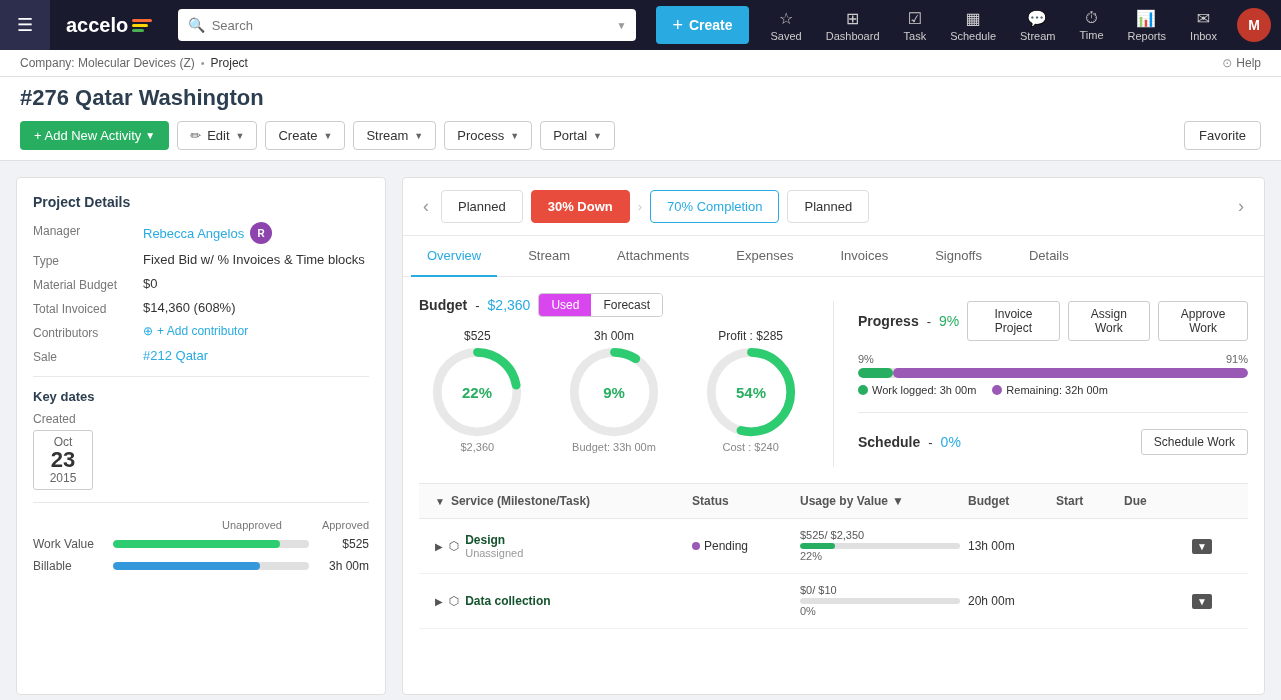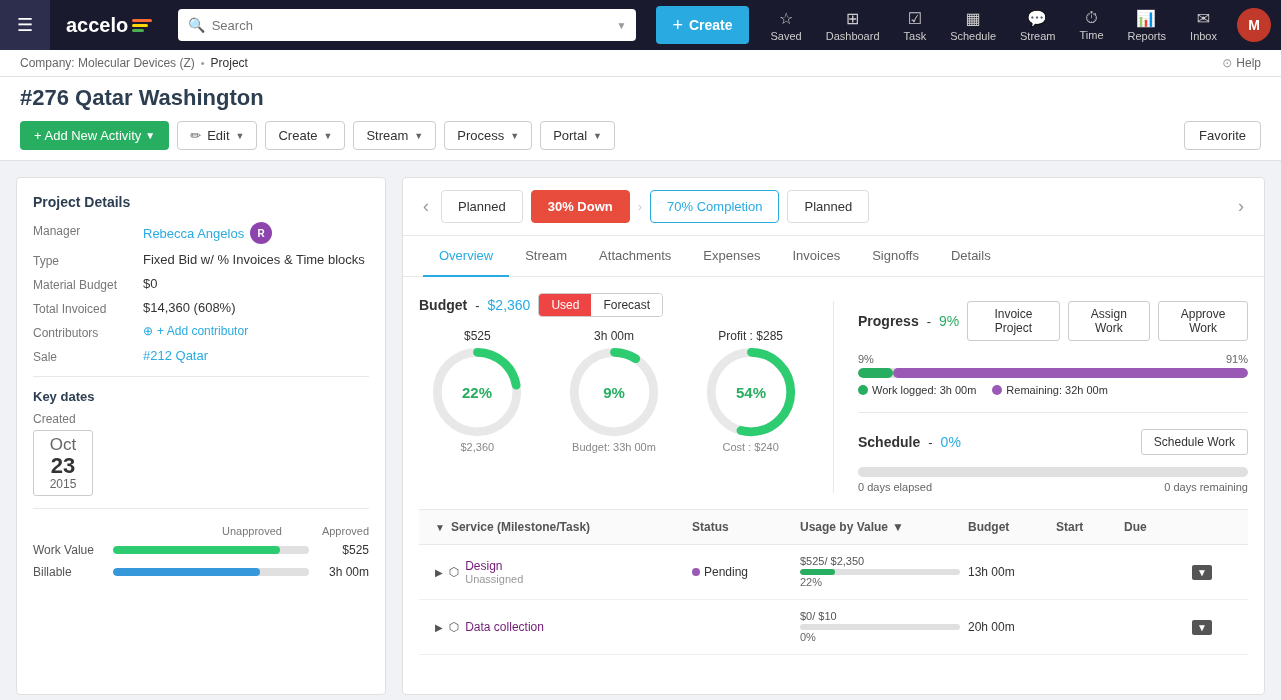--- a/index.html
+++ b/index.html
@@ -65,21 +65,21 @@
     .field-value { flex: 1; font-size: 13px; color: #333; }
     .field-link { color: #29abe2; text-decoration: none; cursor: pointer; }
     .manager-container { display: flex; align-items: center; gap: 6px; }
     .manager-avatar { width: 22px; height: 22px; background: #8e44ad; border-radius: 50%; display: flex; align-items: center; justify-content: center; color: white; font-size: 10px; font-weight: 600; }
 
     .divider { border: none; border-top: 1px solid #e8e8e8; margin: 12px 0; }
 
     .key-dates-title { font-size: 13px; font-weight: 700; color: #2c3e50; margin-bottom: 8px; }
     .key-dates-label { font-size: 12px; color: #777; margin-bottom: 4px; }
     .date-box { border: 1px solid #ccc; border-radius: 3px; padding: 4px 8px; display: inline-block; min-width: 60px; }
-    .date-month { font-size: 17px; color: #666; text-align: center; }
+    .date-month { font-size: 12px; color: #666; text-align: center; }
     .date-day { font-size: 22px; font-weight: 700; color: #333; text-align: center; line-height: 1; }
     .date-year { font-size: 12px; color: #666; text-align: center; }
 
     .work-value-section { margin-top: 16px; }
     .work-value-header { display: flex; justify-content: flex-end; gap: 40px; margin-bottom: 6px; font-size: 11px; color: #777; }
     .work-value-row { display: flex; align-items: center; margin-bottom: 8px; }
     .work-value-label { width: 80px; font-size: 12px; color: #555; }
     .work-value-bar-container { flex: 1; }
     .work-value-amount { text-align: right; font-size: 12px; color: #333; min-width: 60px; }
     .progress-bar-bg { height: 8px; background: #e0e0e0; border-radius: 4px; overflow: hidden; }
@@ -92,38 +92,38 @@
 
     
     .stage-bar { display: flex; align-items: center; padding: 12px 16px; border-bottom: 1px solid #e8e8e8; gap: 8px; }
     .stage-nav { color: #999; font-size: 18px; cursor: pointer; padding: 0 4px; }
     .stage-btn { padding: 8px 16px; border: 1px solid #ddd; border-radius: 4px; background: white; cursor: pointer; font-size: 13px; color: #333; }
     .stage-btn.active { background: #e74c3c; color: white; border-color: #e74c3c; font-weight: 600; }
     .stage-progress-btn { padding: 8px 16px; border: 1px solid #29abe2; border-radius: 4px; background: white; cursor: pointer; font-size: 13px; color: #29abe2; }
     .stage-sep { color: #ccc; }
 
     
-    .tabs { display: flex; border-bottom: 1px solid #e8e8e8; padding: 0 20px; background: white; }
+    .tabs { display: flex; border-bottom: 1px solid #e8e8e8; padding: 0 8px; background: white; gap: 15px; }
     .tab { padding: 12px 16px; cursor: pointer; font-size: 13px; color: #666; border-bottom: 2px solid transparent; margin-bottom: -1px; }
     .tab.active { color: #29abe2; border-bottom-color: #29abe2; font-weight: 500; }
 
     
     .overview-content { padding: 16px; }
 
     
     .budget-section { display: flex; gap: 24px; }
     .budget-left { flex: 1; }
     .budget-right { flex: 1; }
 
     .budget-header { display: flex; align-items: center; gap: 8px; margin-bottom: 12px; }
     .budget-title { font-size: 14px; font-weight: 600; color: #333; }
     .budget-amount { color: #29abe2; font-size: 14px; }
     .used-forecast-toggle { display: flex; border: 1px solid #ccc; border-radius: 4px; overflow: hidden; }
     .toggle-btn { padding: 4px 12px; background: white; border: none; cursor: pointer; font-size: 12px; color: #333; }
-    .toggle-btn.active { background: #ef4444; color: white; }
+    .toggle-btn.active { background: #d946ef; color: white; }
 
     .donut-row { display: flex; gap: 20px; align-items: center; justify-content: space-around; margin-top: 8px; }
     .donut-container { display: flex; flex-direction: column; align-items: center; gap: 4px; }
     .donut-label-top { font-size: 12px; color: #333; font-weight: 500; }
     .donut-label-bottom { font-size: 11px; color: #888; }
 
     
     .donut-svg { width: 90px; height: 90px; }
 
     
@@ -170,21 +170,21 @@
 
     .service-row { display: flex; align-items: center; padding: 10px 16px; border-bottom: 1px solid #f0f0f0; font-size: 12px; gap: 8px; }
     .service-row .col-name { flex: 1; display: flex; align-items: center; gap: 6px; }
     .service-row .col-status { width: 100px; }
     .service-row .col-usage { width: 160px; }
     .service-row .col-budget { width: 80px; }
     .service-row .col-start { width: 60px; }
     .service-row .col-due { width: 60px; }
     .service-row .col-actions { width: 40px; }
 
-    .service-name-link { color: #701a75; cursor: pointer; font-weight: 400; }
+    .service-name-link { color: #14532d; cursor: pointer; font-weight: 700; }
     .service-sub { color: #999; font-size: 11px; }
     .status-badge { display: flex; align-items: center; gap: 4px; }
     .status-dot { width: 8px; height: 8px; border-radius: 50%; }
     .status-dot-pending { background: #9b59b6; }
     .usage-text { font-size: 11px; color: #555; margin-bottom: 2px; }
     .usage-bar-bg { height: 6px; background: #e0e0e0; border-radius: 3px; overflow: hidden; }
     .usage-bar-fill { height: 100%; background: #27ae60; border-radius: 3px; }
     .usage-pct { font-size: 11px; color: #666; }
 
     .triangle-icon { color: #555; font-size: 10px; }
@@ -491,27 +491,20 @@
 
           <div class="schedule-section">
             <div class="schedule-header">
               <div class="schedule-title-group">
                 <span class="schedule-title">Schedule</span>
                 <span>-</span>
                 <span class="schedule-pct">0%</span>
               </div>
               <button class="schedule-work-btn">Schedule Work</button>
             </div>
-            <div class="schedule-bar-container">
-              <div class="schedule-bar-bg"></div>
-              <div class="schedule-bar-labels">
-                <span>0 days elapsed</span>
-                <span>0 days remaining</span>
-              </div>
-            </div>
           </div>
         </div>
       </div>
 
       <div class="service-table">
         <div class="service-table-header">
           <div class="service-col-name">
             <span class="triangle-icon">▼</span>
             <span>Service (Milestone/Task)</span>
           </div>

